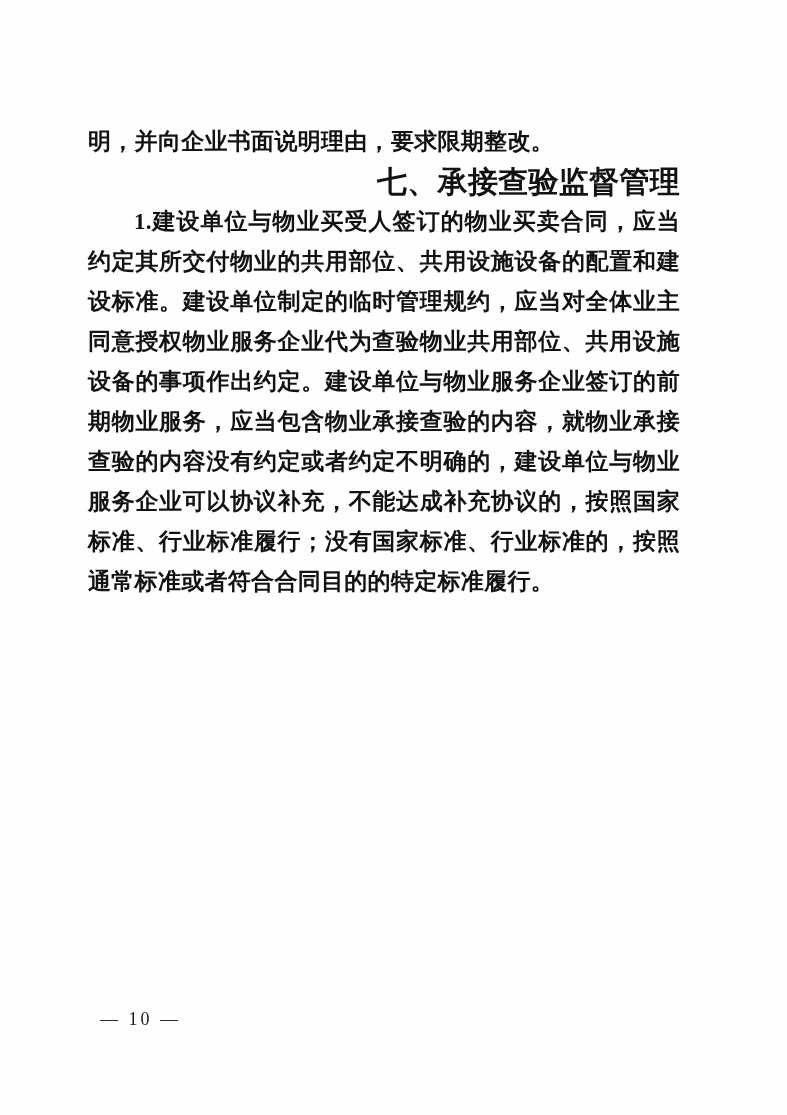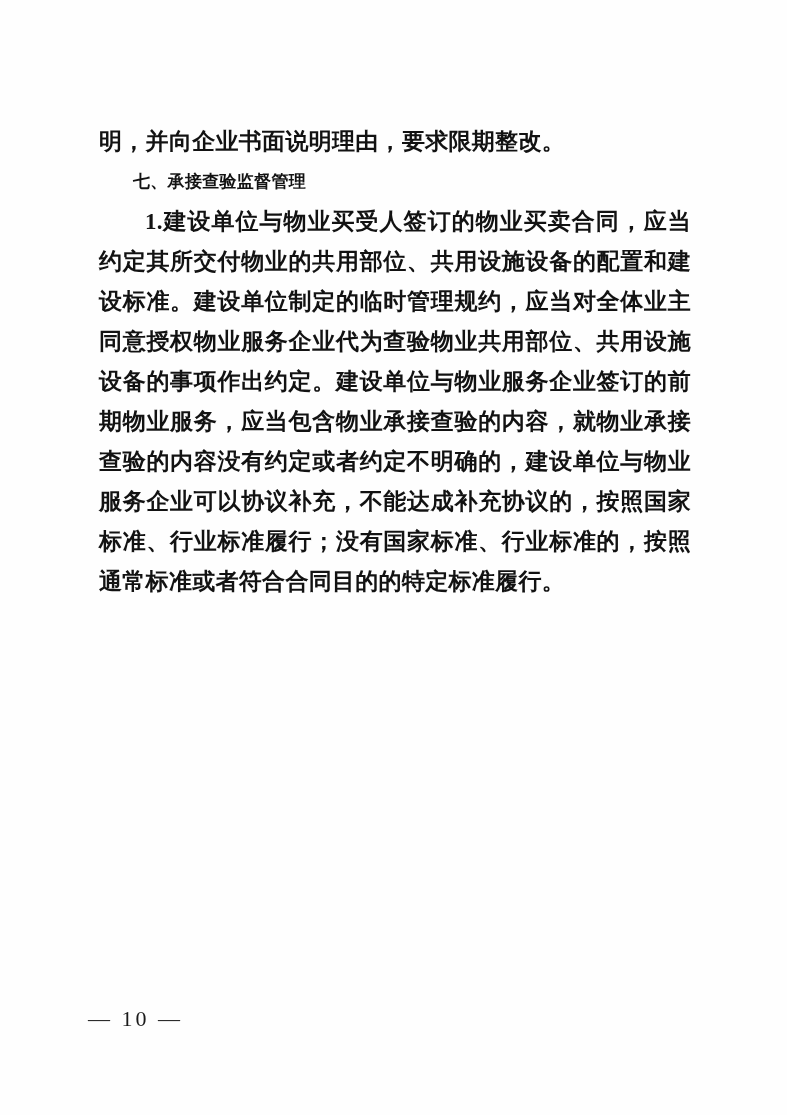--- a/index.html
+++ b/index.html
@@ -10,53 +10,54 @@
   .page {
     position: relative;
     width: 787px;
     height: 1115px;
     background: #fefefe;
     overflow: hidden;
     color: #121212;
   }
   .content {
     position: absolute;
-    left: 99px;
+    left: 88px;
     top: 122px;
     width: 592px;
   }
   .para {
     margin: 0;
     font-family: "Liberation Serif", "DejaVu Serif", serif;
     font-size: 23px;
     line-height: 40px;
     font-weight: 600;
     text-align: justify;
     text-justify: inter-character;
     text-indent: 2em;
     letter-spacing: 0.3px;
   }
   .para.no-indent {
     text-indent: 0;
   }
   .heading {
     margin: 0;
     font-family: "Liberation Sans", "DejaVu Sans", sans-serif;
-    font-size: 17px;
+    font-size: 30px;
     line-height: 40px;
     font-weight: 700;
     text-indent: 2em;
     letter-spacing: 0.3px;
+    text-align: right;
   }
   .footer {
     position: absolute;
-    left: 88px;
+    left: 100px;
     top: 1005px;
     font-family: "Liberation Serif", "DejaVu Serif", serif;
-    font-size: 22px;
+    font-size: 18px;
     line-height: 28px;
     font-weight: 400;
     color: #1a1a1a;
     letter-spacing: 3px;
   }
 </style>
 </head>
 <body>
 
 <div class="page">

